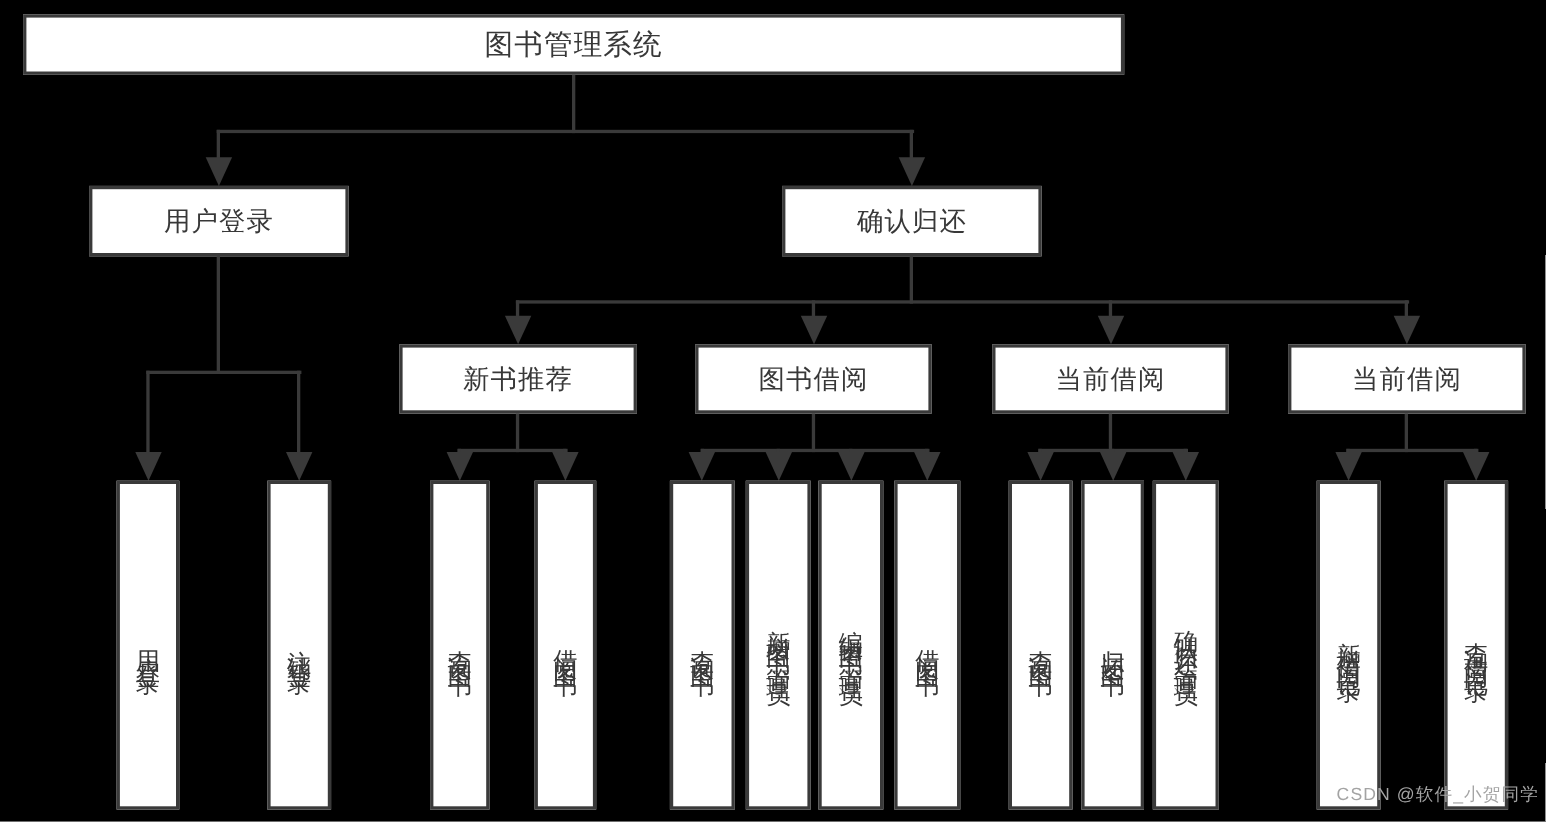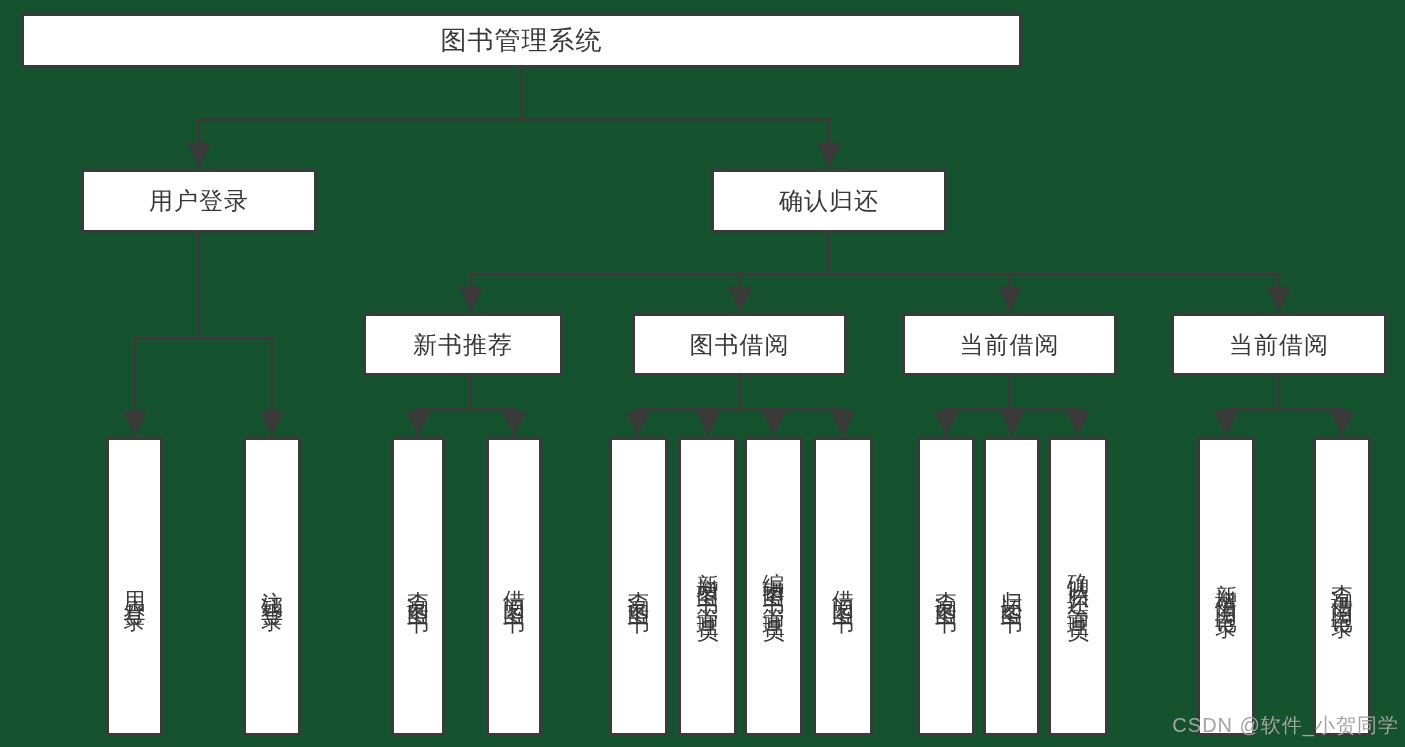--- a/index.html
+++ b/index.html
@@ -1,20 +1,20 @@
 <!DOCTYPE html>
 <html><head>
 <meta charset="utf-8">
 <style>
   html, body { margin: 0; padding: 0; background: #ffffff; }
   .canvas {
     position: relative;
     width: 1405px;
     height: 747px;
-    background: #14532d;
+    background: #000000;
     font-family: "Liberation Sans", "DejaVu Sans", sans-serif;
     overflow: hidden;
   }
   .node {
     position: absolute;
     box-sizing: border-box;
     border: 3px solid #3a3a3a;
     background: #ffffff;
     display: flex;
     align-items: center;
@@ -37,21 +37,21 @@
     position: absolute;
     width: 0; height: 0;
     border-left: 12px solid transparent;
     border-right: 12px solid transparent;
     border-top: 26px solid #3a3a3a;
   }
   .watermark {
     position: absolute;
     top: 712px;
     right: 6px;
-    font-size: 20px;
+    font-size: 16px;
     color: #a3a3a3;
     letter-spacing: 1px;
     white-space: nowrap;
   }
 </style>
 </head>
 <body>
 
 <div class="canvas">
 
@@ -84,21 +84,21 @@
   <div class="hline" style="left:469px; top:273px; width:812px;"></div>
   <div class="vline" style="left:469px; top:273px; height:18px;"></div>
   <div class="arrow" style="left:459px; top:287px;"></div>
   <div class="vline" style="left:738px; top:273px; height:18px;"></div>
   <div class="arrow" style="left:728px; top:287px;"></div>
   <div class="vline" style="left:1008px; top:273px; height:18px;"></div>
   <div class="arrow" style="left:998px; top:287px;"></div>
   <div class="vline" style="left:1277px; top:273px; height:18px;"></div>
   <div class="arrow" style="left:1267px; top:287px;"></div>
 
-  <div class="node" style="left:363px; top:313px; width:200px; height:63px;">
+  <div class="node" style="left:363px; top:313px; width:216px; height:63px;">
     <span class="h-label">新书推荐</span>
   </div>
   <div class="node" style="left:632px; top:313px; width:215px; height:63px;">
     <span class="h-label">图书借阅</span>
   </div>
   <div class="node" style="left:902px; top:313px; width:215px; height:63px;">
     <span class="h-label">当前借阅</span>
   </div>
   <div class="node" style="left:1171px; top:313px; width:216px; height:63px;">
     <span class="h-label">当前借阅</span>

